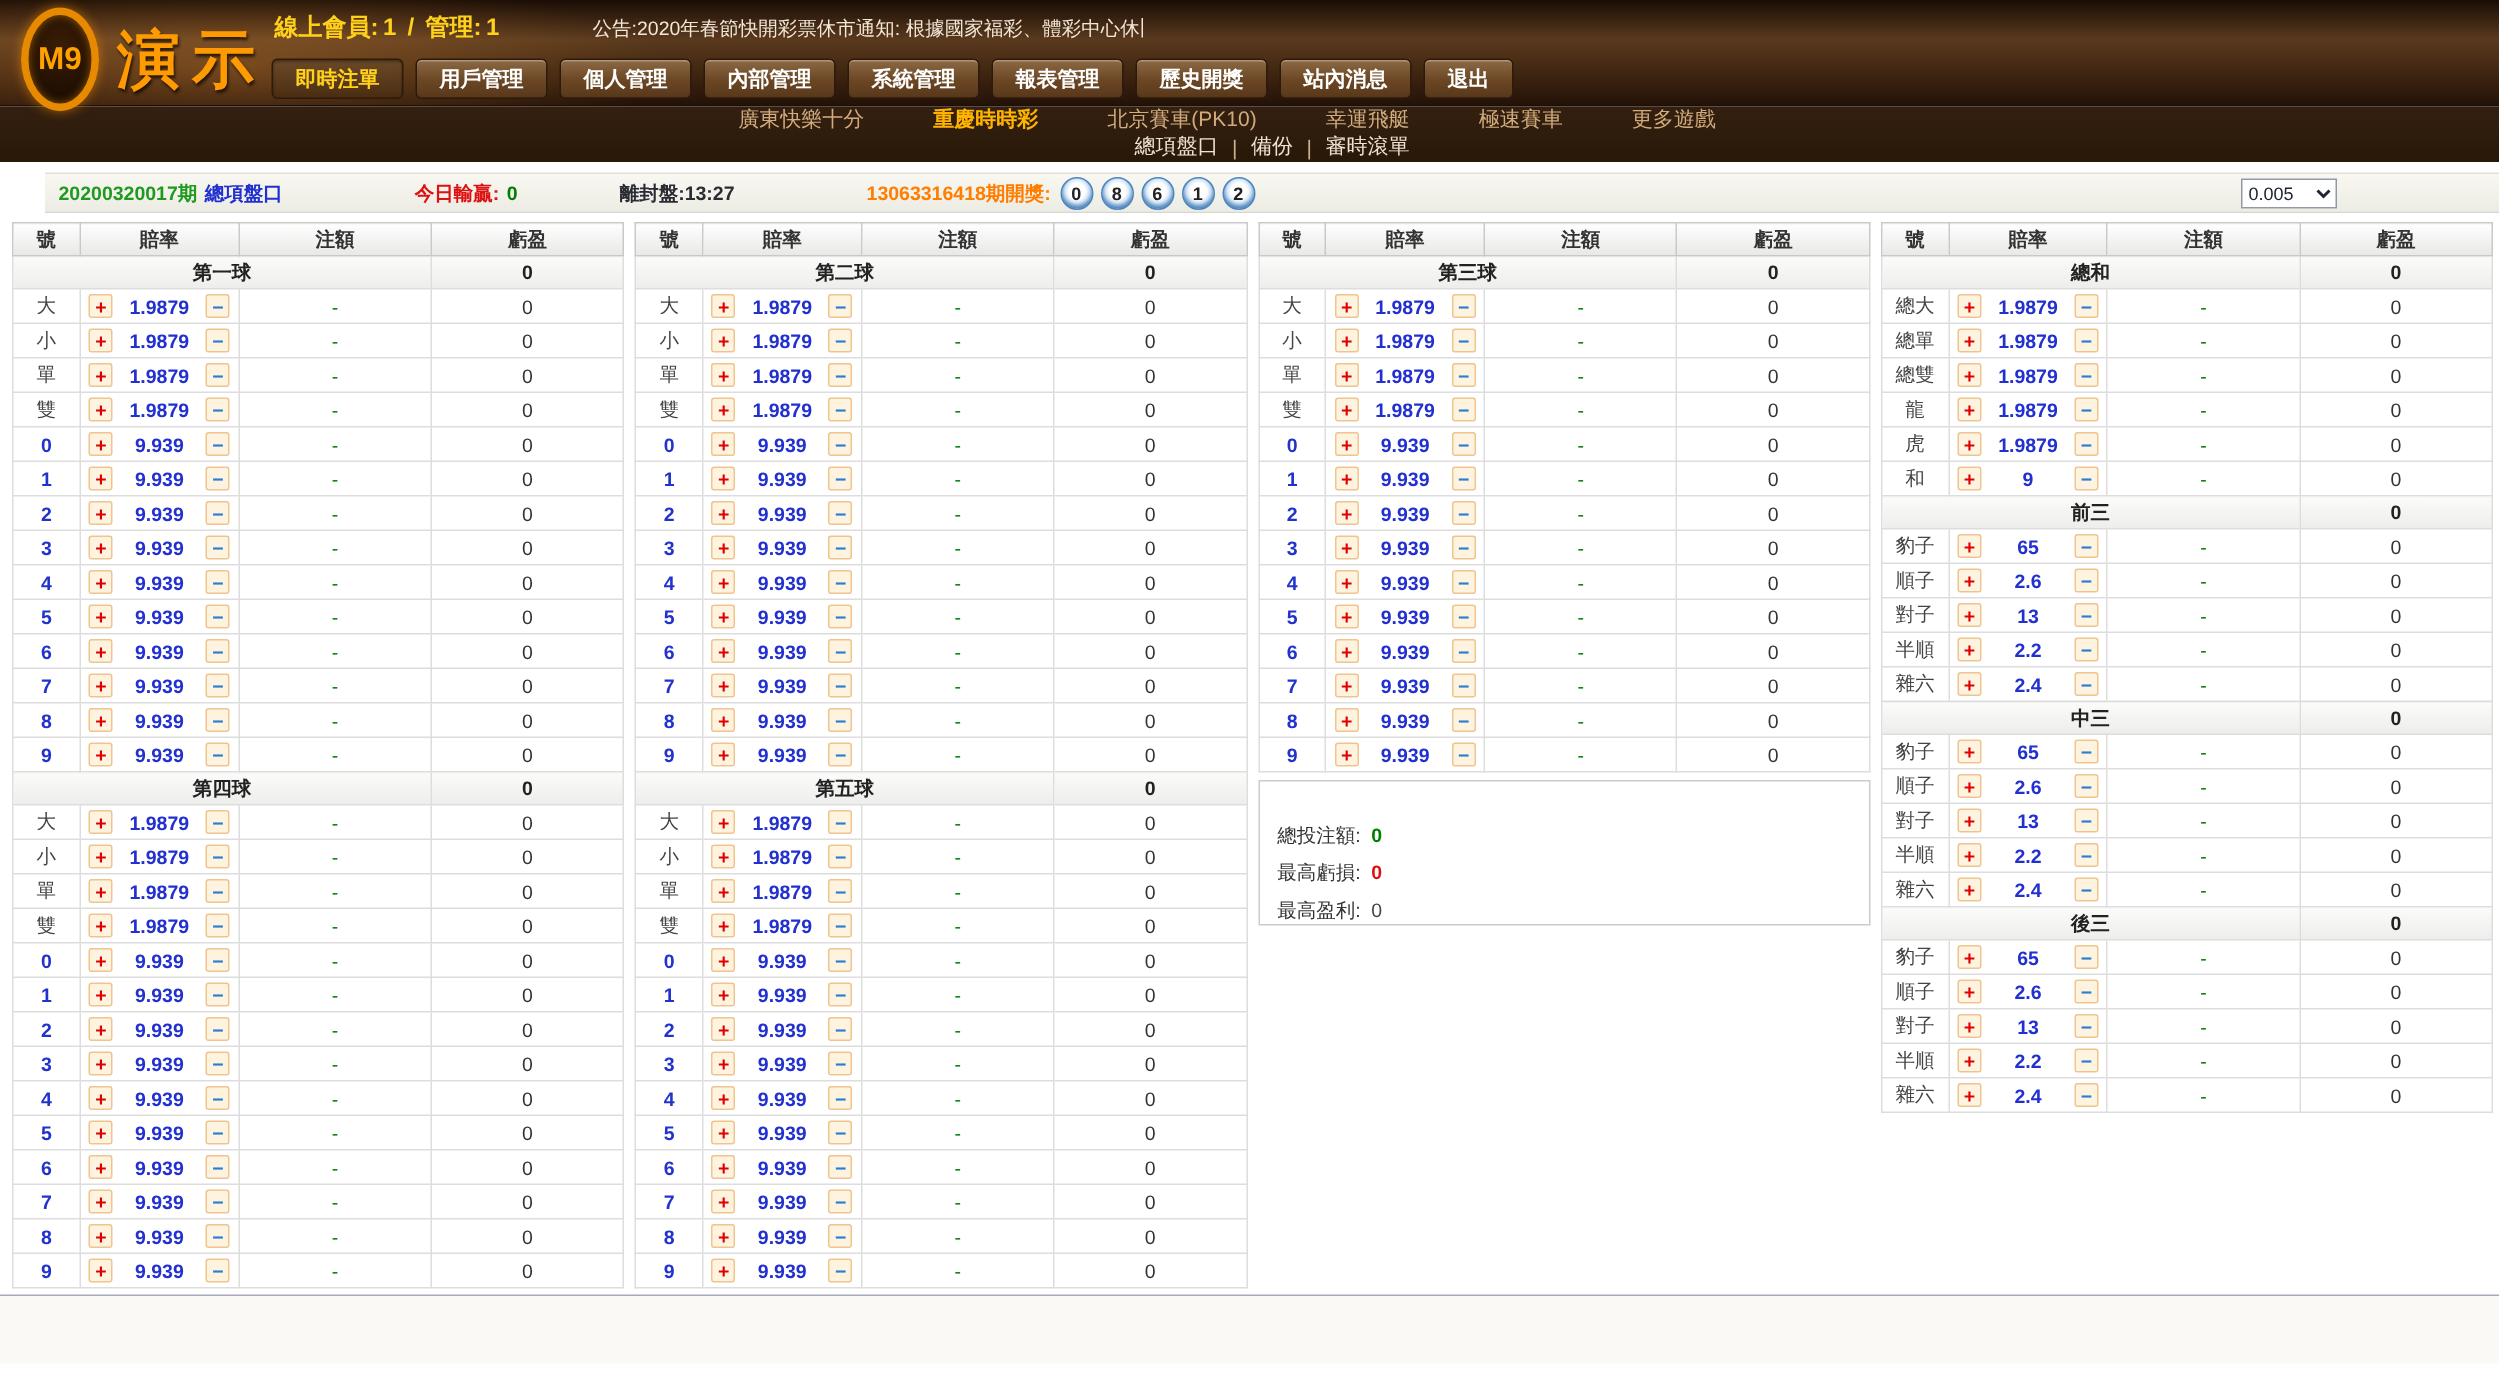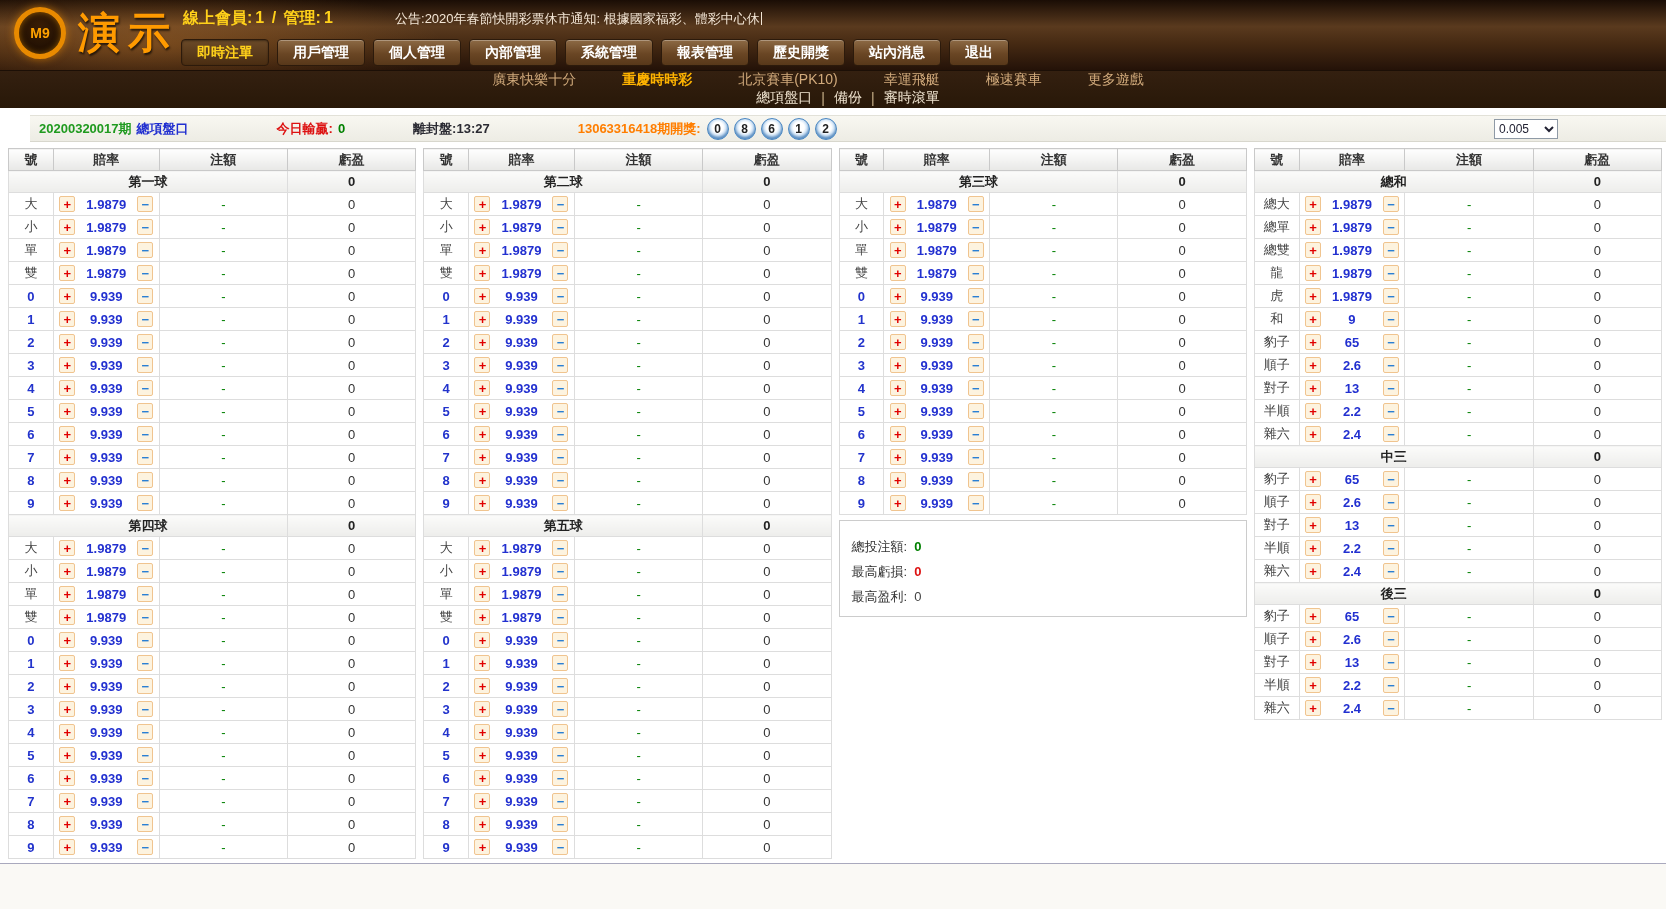--- a/index.html
+++ b/index.html
@@ -5,23 +5,23 @@
   * { margin:0; padding:0; box-sizing:border-box; }
   html,body { width:1666px; height:917px; overflow:hidden; background:#fff;
     font-family:"Liberation Sans","DejaVu Sans",sans-serif; }
 
   
   .top-header { position:relative; height:70px;
     background:
       radial-gradient(ellipse 420px 90px at 150px 45px, rgba(255,160,60,.28), transparent 70%),
       linear-gradient(180deg,#1a0d05 0%,#5a3a1e 38%,#462a13 62%,#241208 100%); }
   .logo { position:absolute; left:14px; top:5px; display:flex; align-items:center; gap:12px; }
-  .logo-badge { width:52px; height:52px; border-radius:50%; border:5px solid #e88a00;
+  .logo-badge { width:52px; height:69px; border-radius:50%; border:5px solid #e88a00;
     background:radial-gradient(circle at 50% 35%, #3a1d05, #140a02); color:#ffa200;
-    font-weight:bold; font-size:14px; display:flex; align-items:center; justify-content:center;
+    font-weight:bold; font-size:21px; display:flex; align-items:center; justify-content:center;
     box-shadow:0 0 8px rgba(255,150,0,.55), inset 0 0 6px rgba(255,160,0,.5); }
   .logo-title { font-size:42px; font-weight:bold; color:var(--brand-orange,#ff9a00);
     letter-spacing:8px; text-shadow:1px 2px 2px rgba(0,0,0,.65); }
   .hdr-stats { position:absolute; left:183px; top:8px; color:var(--nav-active,#ffd11a);
     font-weight:bold; font-size:16px; }
   .hdr-stats span { margin-right:3px; }
   .hdr-notice { position:absolute; left:395px; top:10px; color:#f3e6d6; font-size:13px;
     white-space:nowrap; }
   .hdr-notice .cursor { display:inline-block; width:1px; height:13px; background:#f3e6d6;
     margin-left:1px; vertical-align:-2px; }
@@ -79,21 +79,21 @@
   .odds-cell { display:flex; align-items:center; justify-content:center; gap:7px; }
   .btn { width:16px; height:16px; background:#fdf3df; border:1px solid #f0c48f;
     border-radius:2px; font-weight:bold; font-size:13px; line-height:13px; cursor:pointer;
     display:inline-flex; align-items:center; justify-content:center; }
   .btn-plus { color:var(--plus-red,#e00000); }
   .btn-minus { color:var(--minus-blue,#2a7fd4); }
   .odds-val { color:var(--odds-blue,#2230d0); font-weight:bold; min-width:48px; text-align:center; }
   .amt { color:var(--profit-green,#008000); }
   .pl { color:#333; font-size:12px; }
 
-  .summary-box { border:1px solid #ccc; background:#fff; margin-top:5px; padding:10px 12px;
+  .summary-box { border:1px solid #ccc; background:#fff; margin-top:5px; padding:20px 12px;
     height:97px; }
   .summary-item { margin:7px 0; color:#333; font-size:13px; }
   .summary-val { margin-left:7px; font-weight:bold; }
   .tone-green { color:var(--profit-green,#008000); }
   .tone-red { color:var(--loss-red,#dd1111); }
   .tone-plain { color:#444; font-weight:normal; }
 
   .footer-area { margin-top:4px; border-top:1px solid #a9a9bd; height:46px; background:#faf9f5; }
 </style>
 </head>
@@ -1166,20 +1166,24 @@
             <td>
               <div class="odds-cell">
                 <span class="btn btn-plus">+</span>
                 <span class="odds-val">9</span>
                 <span class="btn btn-minus">−</span>
               </div>
             </td>
             <td class="amt">-</td>
             <td class="pl">0</td>
           </tr>
+          <tr class="section-row">
+            <td colspan="3">前三</td>
+            <td class="section-profit">0</td>
+          </tr>
           <tr class="data-row">
             <td class="lbl">豹子</td>
             <td>
               <div class="odds-cell">
                 <span class="btn btn-plus">+</span>
                 <span class="odds-val">65</span>
                 <span class="btn btn-minus">−</span>
               </div>
             </td>
             <td class="amt">-</td>

